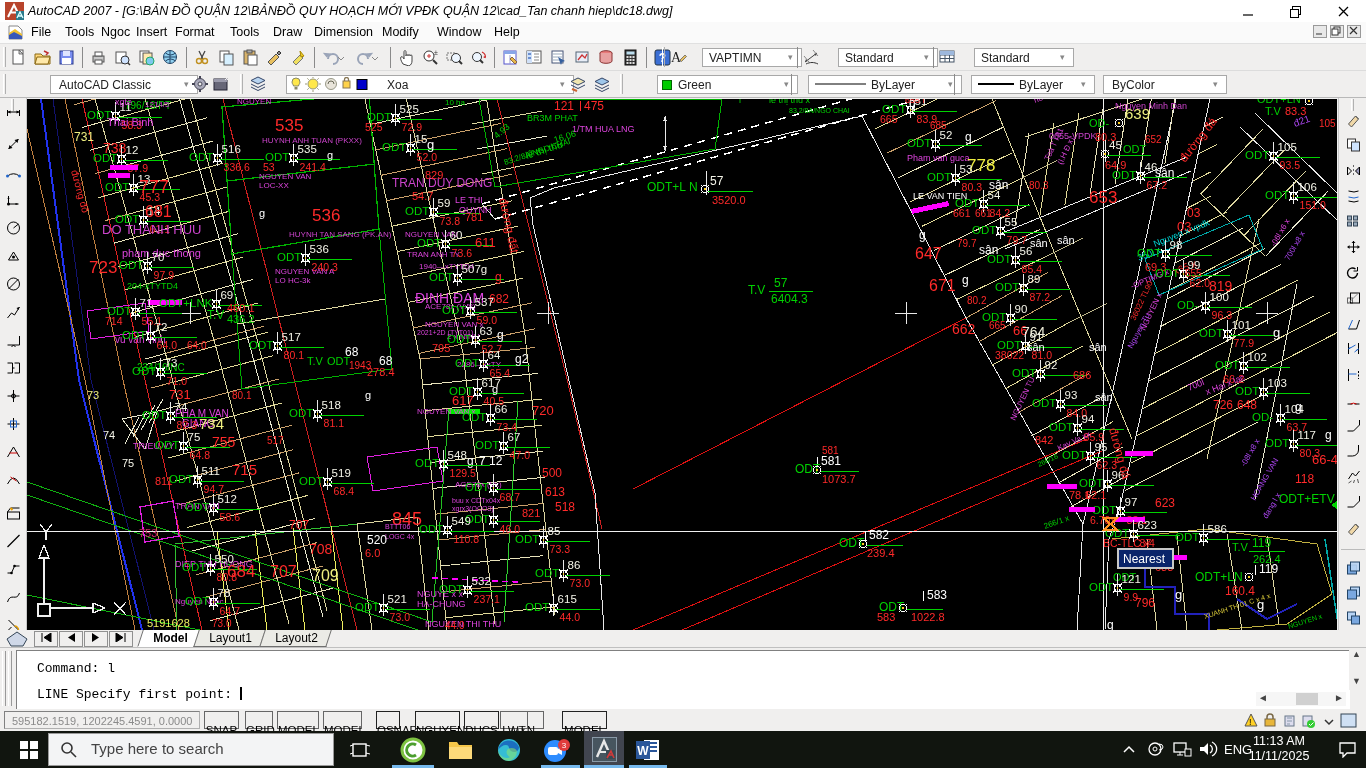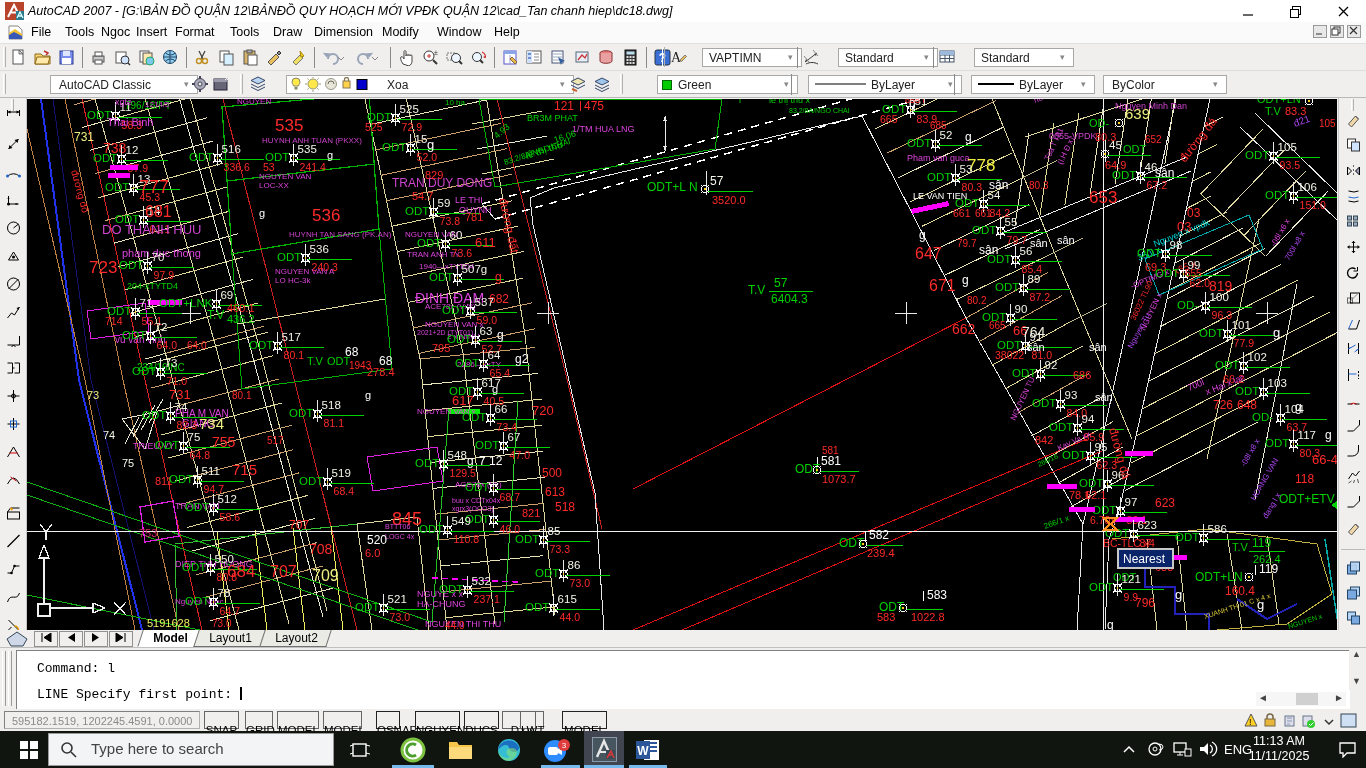--- a/index.html
+++ b/index.html
@@ -1808,21 +1808,21 @@
 <div class="statusbar">
     <div class="coord">595182.1519, 1202245.4591, 0.0000</div>
     <div class="sbtn" style="left:204px;width:35px;border:1px solid #666">SNAP</div>
     <div class="sbtn" style="left:245px;width:28px;border:1px solid #666">GRID</div>
     <div class="sbtn" style="left:277px;width:42px;border:1px solid #666">MODEL</div>
     <div class="sbtn" style="left:323px;width:39px;border:1px solid #666">MODEL</div>
     <div class="sbtn" style="left:376px;width:24px;border:1.5px solid #222">OSNAP</div>
     <div class="sbtn" style="left:415px;width:45px;border:1.5px solid #222">NGUYEN</div>
     <div class="sbtn" style="left:464px;width:35px;border:1.5px solid #222">DUCS</div>
     <div class="sbtn" style="left:502px;width:42px;border:1px solid #666">DYN</div>
-    <div class="sbtn" style="left:520px;width:16px;border:1px solid #666">LWT</div>
+    <div class="sbtn" style="left:500px;width:28px;border:1px solid #666">LWT</div>
     <div class="sbtn" style="left:562px;width:45px;border:1.5px solid #222">MODEL</div>
     <svg style="position:absolute;left:1243px;top:3px" width="120" height="17" viewBox="0 0 120 17">
       <path d="M8,2 L14,14 L2,14 Z" fill="#ffd024" stroke="#555"></path>
       <text x="6" y="13" font-size="9" fill="#000">!</text>
       <rect x="22" y="7" width="10" height="7" fill="#e8b63a" stroke="#764"></rect>
       <path d="M24,7 v-2 a3,3 0 0 1 6,0 v2" fill="none" stroke="#764" stroke-width="1.5"></path>
       <rect x="42" y="4" width="9" height="10" fill="#dde" stroke="#678"></rect>
       <path d="M44,6 h5 M44,9 h5 M44,12 h3" stroke="#89a"></path>
       <rect x="60" y="4" width="9" height="10" fill="#dde" stroke="#678"></rect>
       <circle cx="68" cy="12" r="4" fill="#3c3"></circle>

